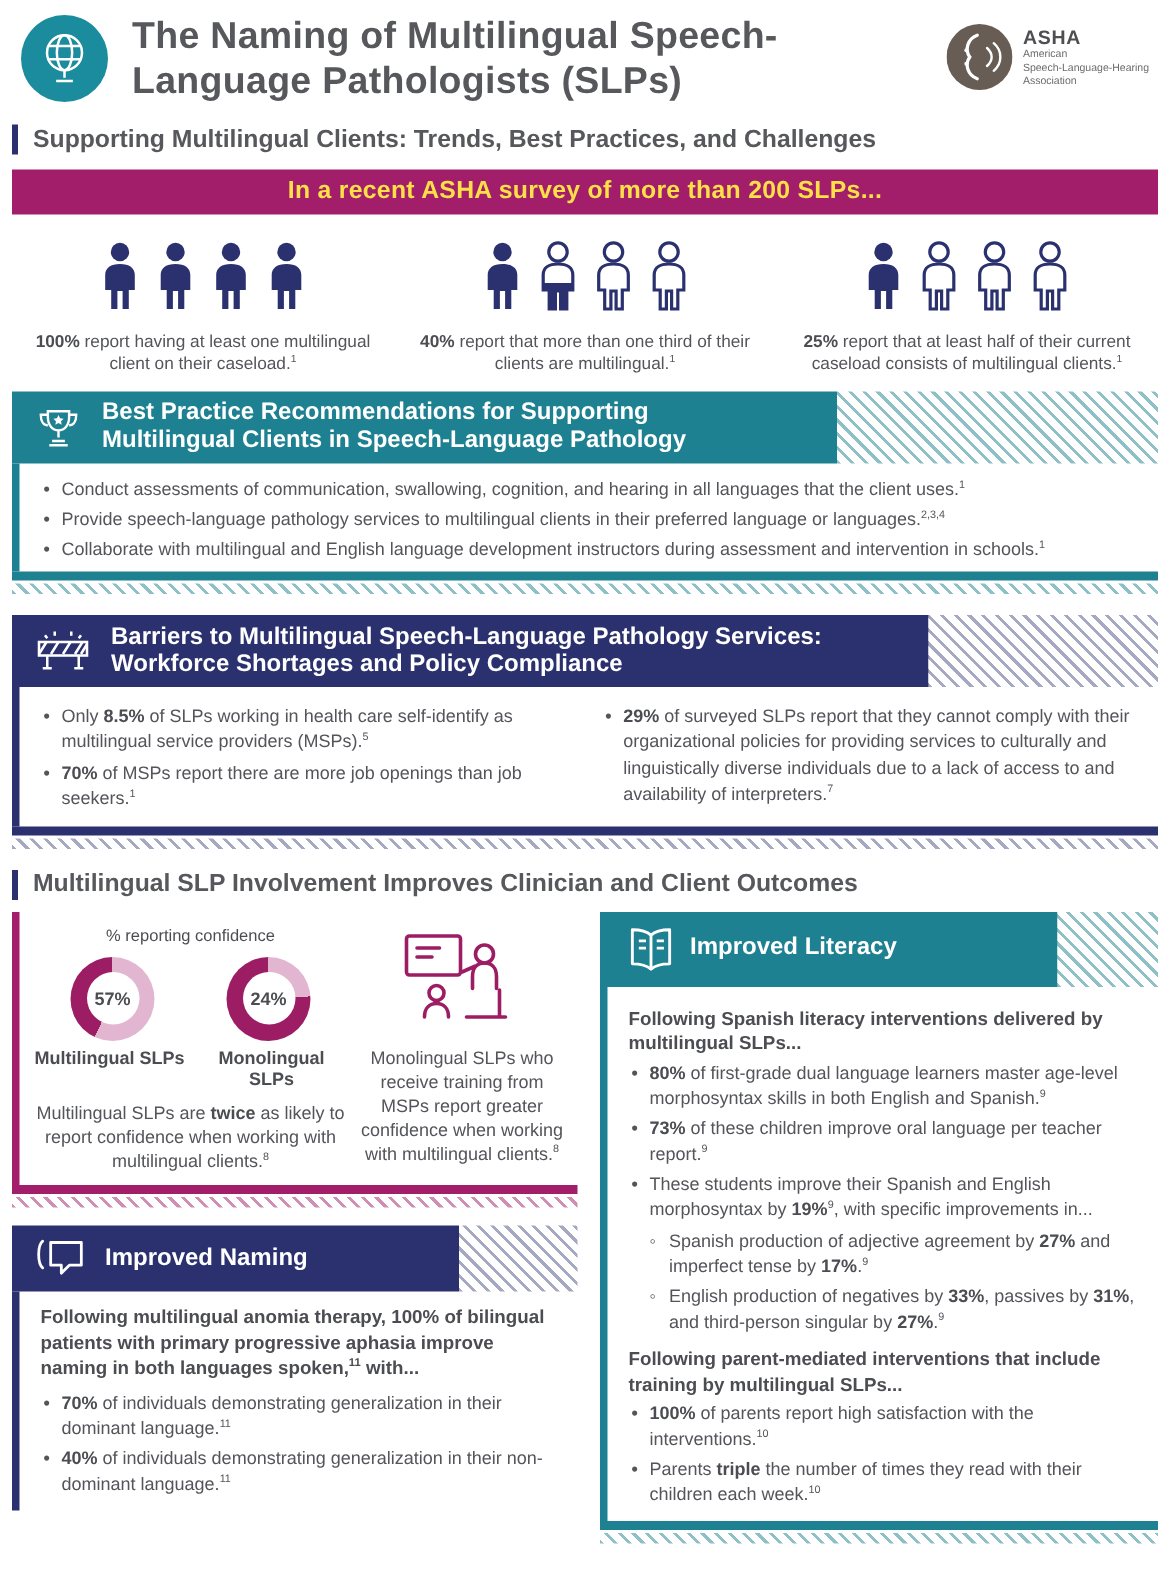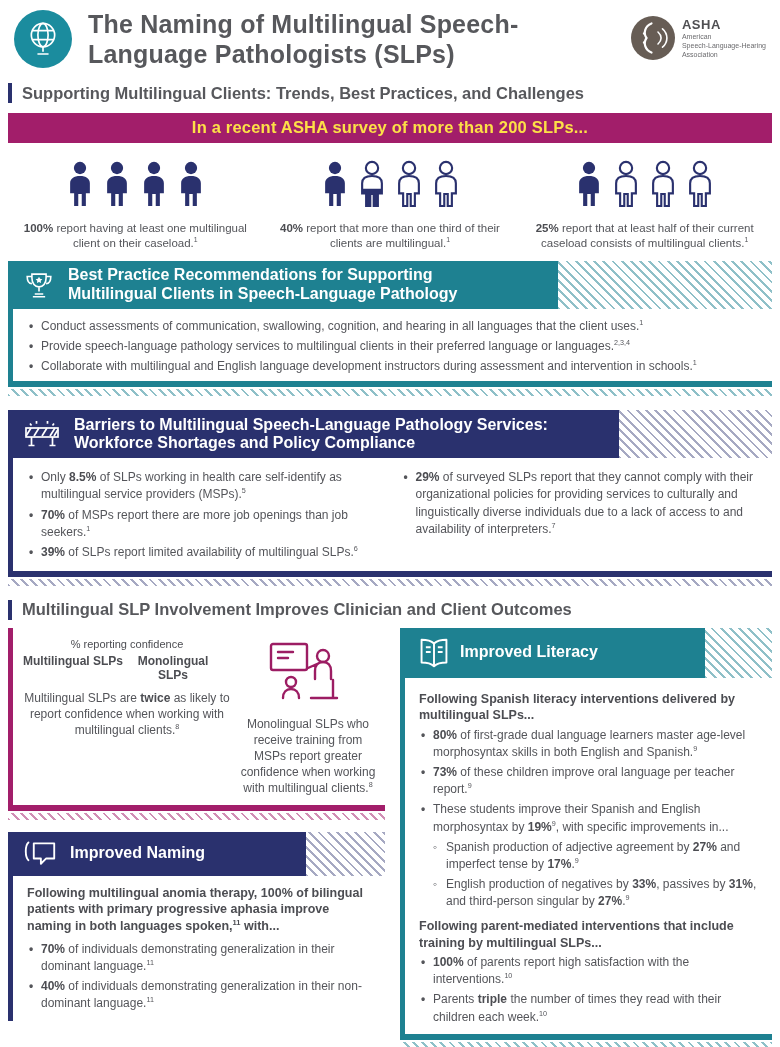--- a/index.html
+++ b/index.html
@@ -63,21 +63,21 @@
   .card-head.small{height:44px}
   .card-head.small .solid{font-size:16px}
 
   
   .conf-body{display:flex;gap:8px}
   .conf-left{width:208px;flex:none;text-align:center}
   .chart-label{font-size:11px;color:var(--head);margin-top:2px}
   .donut-row{display:flex;justify-content:space-around;margin-top:8px}
   .donut{width:56px;height:56px;border-radius:50%;background:conic-gradient(var(--pink) 0 var(--p),var(--darkmag) var(--p) 100%);display:flex;align-items:center;justify-content:center}
   .donut-hole{width:35px;height:35px;border-radius:50%;background:#fff;display:flex;align-items:center;justify-content:center;font-size:12px;font-weight:700;color:var(--head)}
-  .donut-labels{display:flex;justify-content:flex-start;margin-top:4px}
+  .donut-labels{display:flex;justify-content:space-between;margin-top:4px}
   .donut-label{font-size:12px;font-weight:700;color:var(--head);width:100px}
   .caption{font-size:12px;line-height:1.35;margin-top:8px;text-align:center;color:var(--text)}
   .conf-right{flex:1;text-align:center;padding-top:4px}
 
   .intro{font-size:12.5px;font-weight:700;color:var(--head);line-height:1.35}
   .naming-body li,.lit-body li{font-size:12px}
   .lit-body .intro{margin-top:4px}
   .lit-body ul{margin-top:2px}
 
   svg{display:block}
@@ -246,21 +246,20 @@
 Workforce Shortages and Policy Compliance</span>
       </div>
       <div class="stripe stripes-navy"></div>
     </div>
     <div class="card-body" style="border-color:var(--navy);padding-top:8px;padding-bottom:10px">
       <div class="two-col">
         <div>
           <ul>
             <li>Only <b>8.5%</b> of SLPs working in health care self-identify as multilingual service providers (MSPs).<sup>5</sup></li>
             <li><b>70%</b> of MSPs report there are more job openings than job seekers.<sup>1</sup></li>
-            <li><b>39%</b> of SLPs report limited availability of multilingual SLPs.<sup>6</sup></li>
           </ul>
         </div>
         <div>
           <ul>
             <li><b>29%</b> of surveyed SLPs report that they cannot comply with their organizational policies for providing services to culturally and linguistically diverse individuals due to a lack of access to and availability of interpreters.<sup>7</sup></li>
           </ul>
         </div>
       </div>
     </div>
     <div class="bb" style="background:var(--navy)"></div>
@@ -274,20 +273,28 @@
 
   <div class="cols">
 
     <div class="col-l">
 
       <div>
         <div class="card-body" style="border-color:var(--magenta);padding:8px 8px 8px 10px">
           <div class="conf-body">
             <div class="conf-left">
               <div class="chart-label">% reporting confidence</div>
+              <div class="donut-row">
+                <div class="donut" style="--p: 57%;">
+                  <div class="donut-hole">57%</div>
+                </div>
+                <div class="donut" style="--p: 24%;">
+                  <div class="donut-hole">24%</div>
+                </div>
+              </div>
               <div class="donut-labels">
                 <div class="donut-label">Multilingual SLPs</div>
                 <div class="donut-label">Monolingual SLPs</div>
               </div>
               <div class="caption">Multilingual SLPs are <b>twice</b> as likely to report confidence when working with multilingual clients.<sup>8</sup></div>
             </div>
             <div class="conf-right">
               <span style="display:inline-block">
                 <svg width="86" height="64" viewBox="0 0 86 64">
                   <g stroke="#9C1D63" fill="none" stroke-width="2.4" stroke-linecap="round" stroke-linejoin="round">

